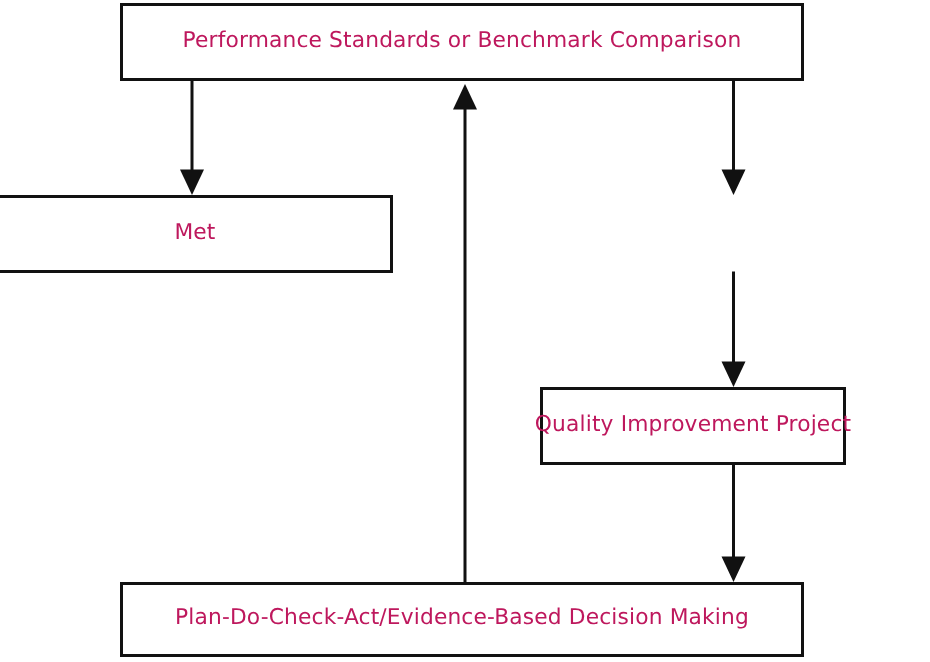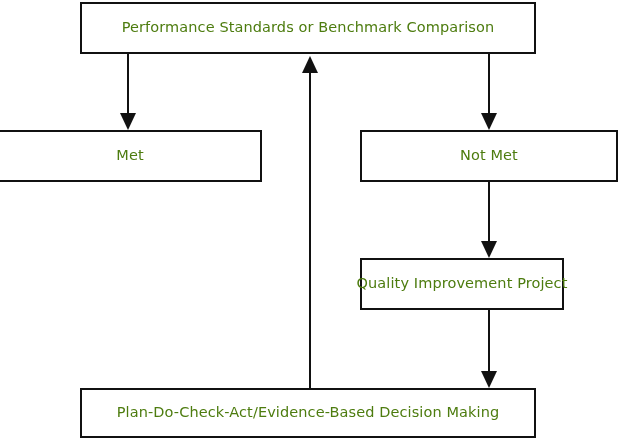--- a/index.html
+++ b/index.html
@@ -19,21 +19,21 @@
   }
   .node {
     position: absolute;
     box-sizing: border-box;
     border: 2px solid #111111;
     background: #ffffff;
     display: flex;
     align-items: center;
     justify-content: center;
     text-align: center;
-    color: #4d7c0f;
+    color: #be185d;
     font-size: 14.5px;
     line-height: 1.2;
     letter-spacing: 0.1px;
     z-index: 3;
   }
   .node .label {
     display: block;
     padding: 0 8px;
     white-space: nowrap;
   }
@@ -105,23 +105,20 @@
   </div>
 
   <div class="node" id="node-top">
     <span class="label">Performance Standards or Benchmark Comparison</span>
   </div>
 
   <div class="node" id="node-met">
     <span class="label">Met</span>
   </div>
 
-  <div class="node" id="node-notmet">
-    <span class="label">Not Met</span>
-  </div>
 
   <div class="node" id="node-qip">
     <span class="label">Quality Improvement Project</span>
   </div>
 
   <div class="node" id="node-pdca">
     <span class="label">Plan-Do-Check-Act/Evidence-Based Decision Making</span>
   </div>
 
 </div>

